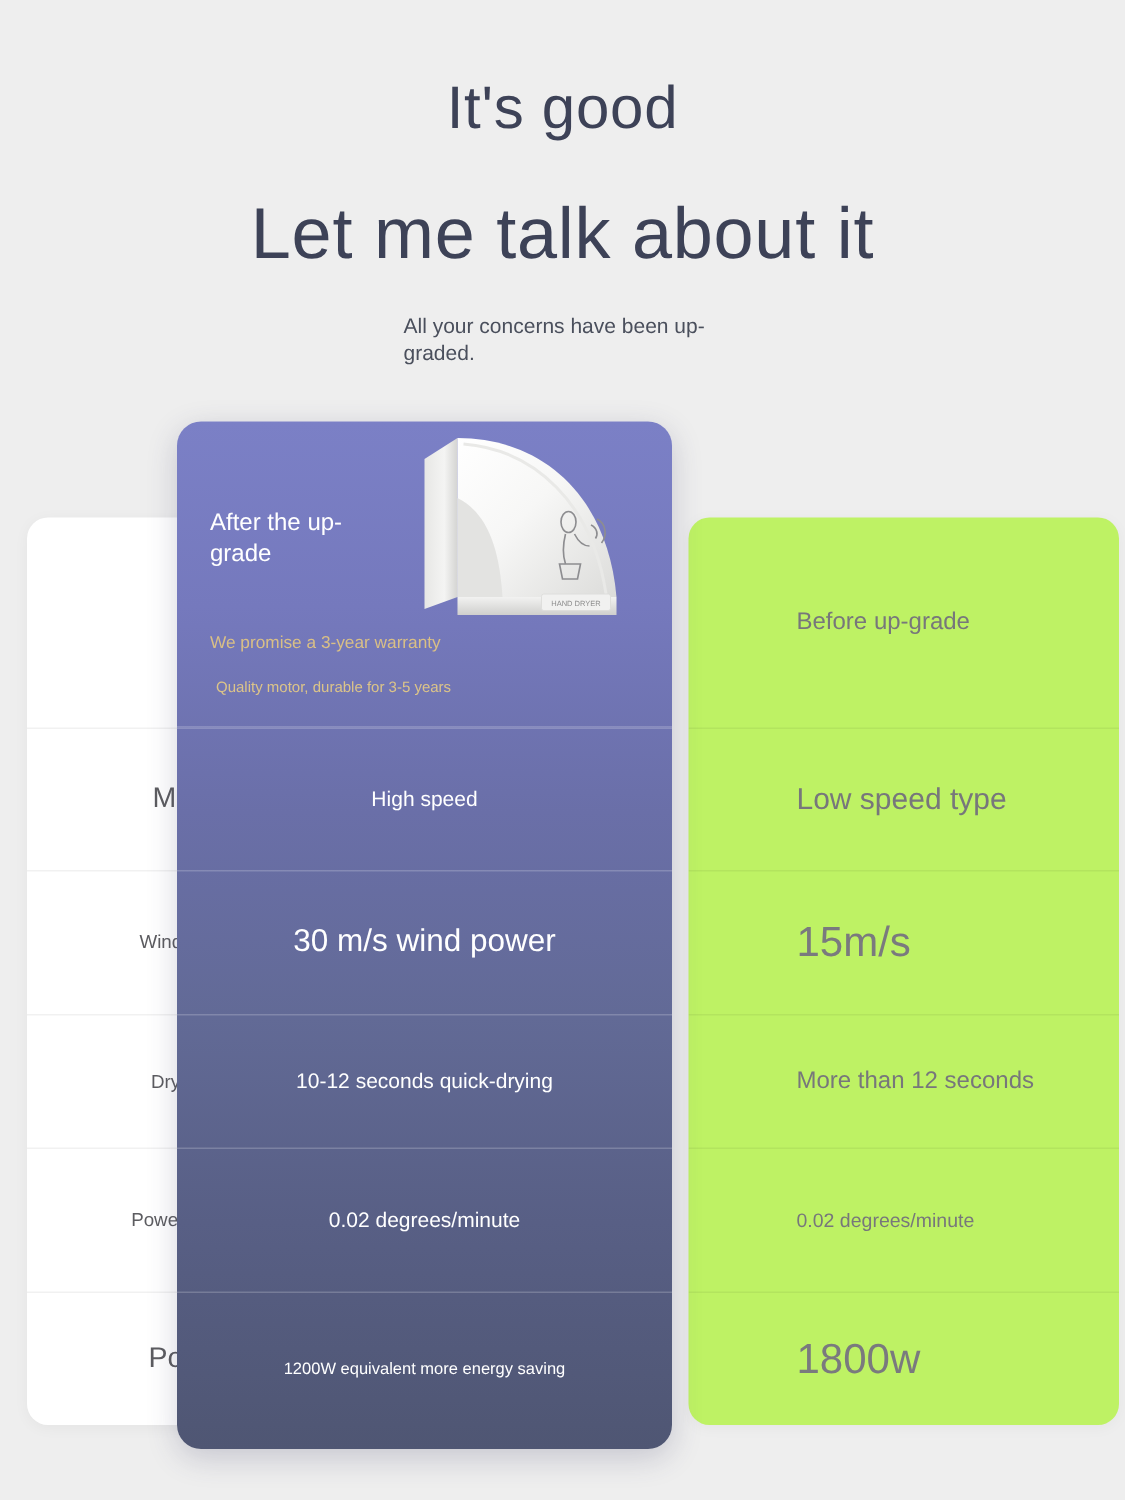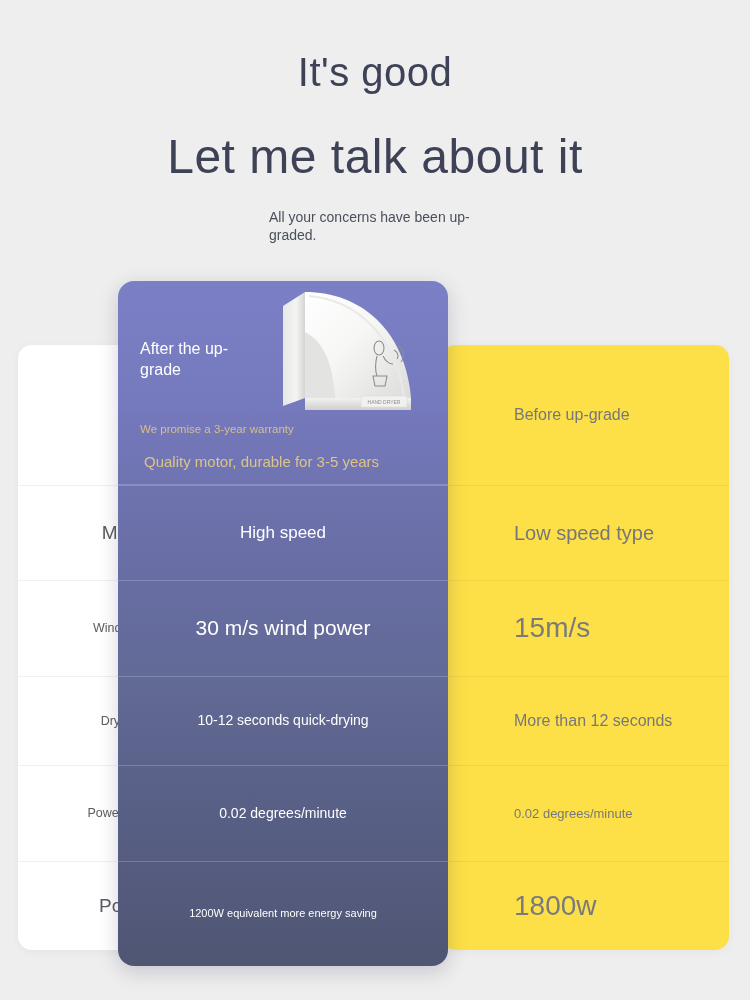--- a/index.html
+++ b/index.html
@@ -35,23 +35,23 @@
 
   .col-left {
     position: absolute; left: 18px; top: 345px;
     width: 216px; height: 605px;
     background: #ffffff;
     border-radius: 14px;
     box-shadow: 0 2px 10px rgba(0,0,0,0.045);
     overflow: hidden;
   }
   .col-right {
-    position: absolute; left: 442px; top: 345px;
+    position: absolute; left: 459px; top: 345px;
     width: 287px; height: 605px;
-    background: #fde047;
+    background: #bef264;
     border-radius: 14px;
     box-shadow: 0 2px 10px rgba(0,0,0,0.04);
     overflow: hidden;
   }
   .col-center {
     position: absolute; left: 118px; top: 281px;
     width: 330px; height: 685px;
     background: linear-gradient(180deg, #7b80c6 0%, #7579bd 18%, #6a6fa8 38%, #626a96 58%, #585f85 78%, #4f5673 100%);
     border-radius: 16px;
     box-shadow: 0 6px 20px rgba(60,60,100,0.22);
@@ -86,36 +86,36 @@
   .col-center .head {
     height: 204px; position: relative;
     border-bottom: 1px solid rgba(255,255,255,0.18);
   }
   .col-center .row {
     justify-content: center; padding: 0 14px;
     border-top: 1px solid rgba(255,255,255,0.20);
   }
   .cv { color: #ffffff; text-align: center; line-height: 1.24; }
   .cv.xl { font-size: 21px; }
-  .cv.lg { font-size: 17px; }
+  .cv.lg { font-size: 14px; }
   .cv.md { font-size: 14px; }
   .cv.sm { font-size: 11px; }
 
   .after-title {
     position: absolute; left: 22px; top: 58px;
     width: 120px;
     color: #ffffff; font-size: 16px; line-height: 1.3;
   }
   .promise {
     position: absolute; left: 22px; top: 142px;
     color: #d9bf86; font-size: 11.5px;
   }
   .promise2 {
     position: absolute; left: 26px; top: 172px;
-    color: #dcc489; font-size: 15px;
+    color: #dcc489; font-size: 10px;
   }
 
   
   .dryer { position: absolute; left: 147px; top: 5px; width: 170px; height: 130px; }
   .dryer svg { display: block; width: 170px; height: 130px; }
 
   
   .h-motor { height: 95px; }
   .h-wind  { height: 96px; }
   .h-dry   { height: 89px; }

